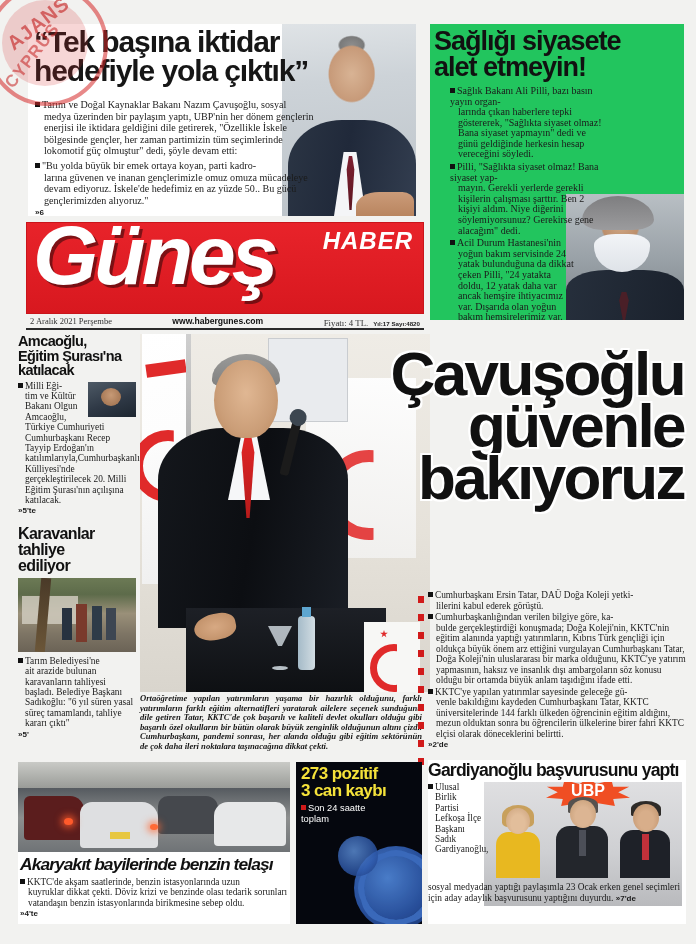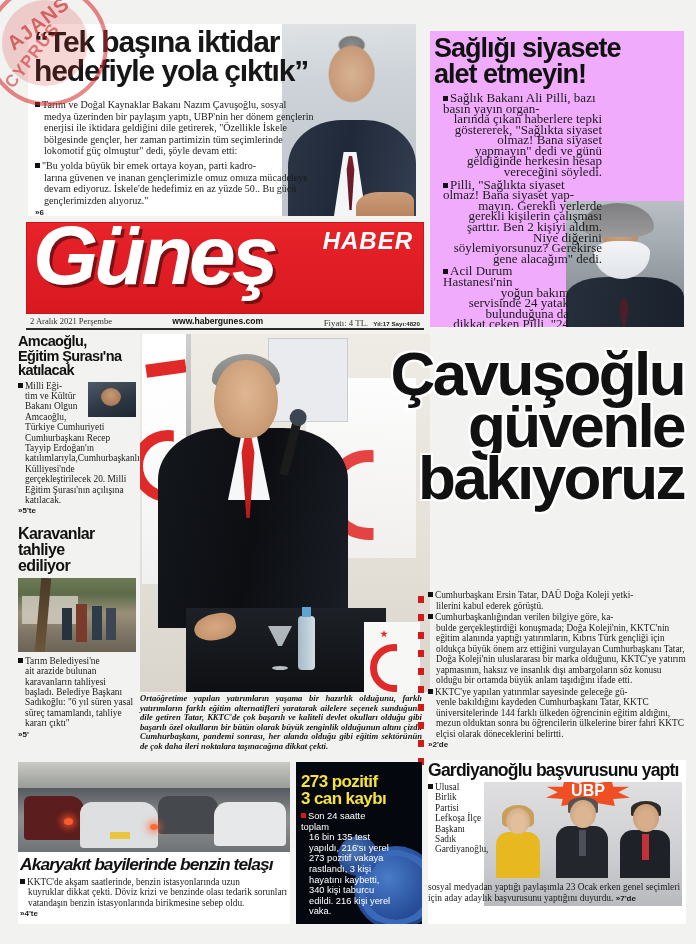--- a/index.html
+++ b/index.html
@@ -58,34 +58,34 @@
   }
   .tl-body {
     position: absolute; left: 7px; top: 75px; width: 286px;
     font-size: 10.1px; line-height: 11.6px; color: #1b1b1b; text-align: left;
   }
   .tl-body p { margin-bottom: 3px; text-indent: 0; }
   .tl-body p .ind { display:block; padding-left:9px; }
 
   
   .top-right {
-    position: absolute; left: 430px; top: 31px; width: 254px; height: 296px;
-    background: #f0abfc; overflow:hidden;
+    position: absolute; left: 430px; top: 24px; width: 254px; height: 296px;
+    background: #22c55e; overflow:hidden;
   }
   .tr-headline {
     font-family: "Liberation Sans", sans-serif;
     font-weight: bold; font-size: 27px; line-height: 0.98;
     letter-spacing: -1.0px; color: #111; padding: 4px 2px 0 4px;
   }
   .tr-body {
-    padding: 5px 4px 0 13px; font-size: 13px; line-height: 10.6px; color:#1b1b1b;
+    padding: 5px 4px 0 20px; font-size: 10px; line-height: 10.6px; color:#1b1b1b;
     width: 176px; position: relative; z-index: 2;
   }
   .tr-body p { margin-bottom: 2px; }
-  .tr-body .ind { display:block; padding-left:8px;text-align:right; }
+  .tr-body .ind { display:block; padding-left:8px; }
   .tr-photo {
     position: absolute; right: 0; bottom: 0; width: 118px; height: 126px;
     background:
       radial-gradient(ellipse 30px 34px at 46% 24%, #cfa684 0%, #bb8e6b 60%, rgba(187,142,107,0) 66%),
       linear-gradient(180deg,#b9bfc4 0%, #9aa2a8 50%, #7b8288 100%);
     overflow:hidden;
   }
   .tr-hair { position:absolute; left:16px; top:2px; width:72px; height:34px;
     background: linear-gradient(#7e7e80,#9b9b9d); border-radius: 50% 50% 30% 30%/70% 70% 30% 30%; }
   .tr-mask { position:absolute; left:28px; top:40px; width:56px; height:38px;
@@ -274,21 +274,21 @@
     border-radius:50%; opacity:.92;}
   .bm .virus::after { content:""; position:absolute; left:10px; top:10px; width:64px; height:64px; border-radius:50%;
     box-shadow: 0 -12px 0 -6px #3f72c9, 0 12px 0 -6px #3f72c9, -12px 0 0 -6px #3f72c9, 12px 0 0 -6px #3f72c9,
                 -9px -9px 0 -6px #3f72c9, 9px 9px 0 -6px #3f72c9, 9px -9px 0 -6px #3f72c9, -9px 9px 0 -6px #3f72c9;}
   .bm .virus2 { position:absolute; right:44px; bottom:48px; width:40px; height:40px;
     background: radial-gradient(circle at 40% 38%, #5f93de 0%, #2e59aa 60%, #1a3472 100%); border-radius:50%; opacity:.8;}
   .bm-title {
     position:relative; z-index:2;
     font-family:"Liberation Sans",sans-serif; font-weight:bold;
     font-size:17px; line-height:1.0; letter-spacing:-0.6px; color:#f5e23a;
-    padding: 11px 0 0 5px;
+    padding: 3px 0 0 5px;
   }
   .bm-body {
     position:relative; z-index:2; color:#ffffff;
     font-family:"Liberation Sans",sans-serif; font-size:9.3px; line-height:10.6px;
     padding: 4px 5px 0 5px; width: 102px;
   }
   .bm-body .ind { display:block; padding-left:8px; }
 
   
   .br { position:absolute; left:428px; top:760px; width:258px; height:164px; background:#fff; }
@@ -497,21 +497,21 @@
   </div>
 
   <div class="bm">
     <div class="virus"></div>
     <div class="virus2"></div>
     <div class="bm-title">
       <div>273 pozitif</div>
       <div>3 can kaybı</div>
     </div>
     <div class="bm-body">
-      <span class="sq-red"></span><span>Son 24 saatte toplam</span><span class="ind">16 bin 135  test yapıldı, 216'sı yerel 273 pozitif vakaya rastlandı, 3 kişi hayatını kaybetti, 340 kişi taburcu edildi. 216 kişi yerel vaka.</span>
+      <span class="sq-red"></span><span>Son 24 saatte toplam</span>
     </div>
   </div>
 
   <div class="br">
     <div class="br-title">Gardiyanoğlu başvurusunu yaptı</div>
     <div class="br-photo">
       <div class="udp">UBP</div>
       <div class="pA">
           <div class="b"></div>
           <div class="hr"></div>

